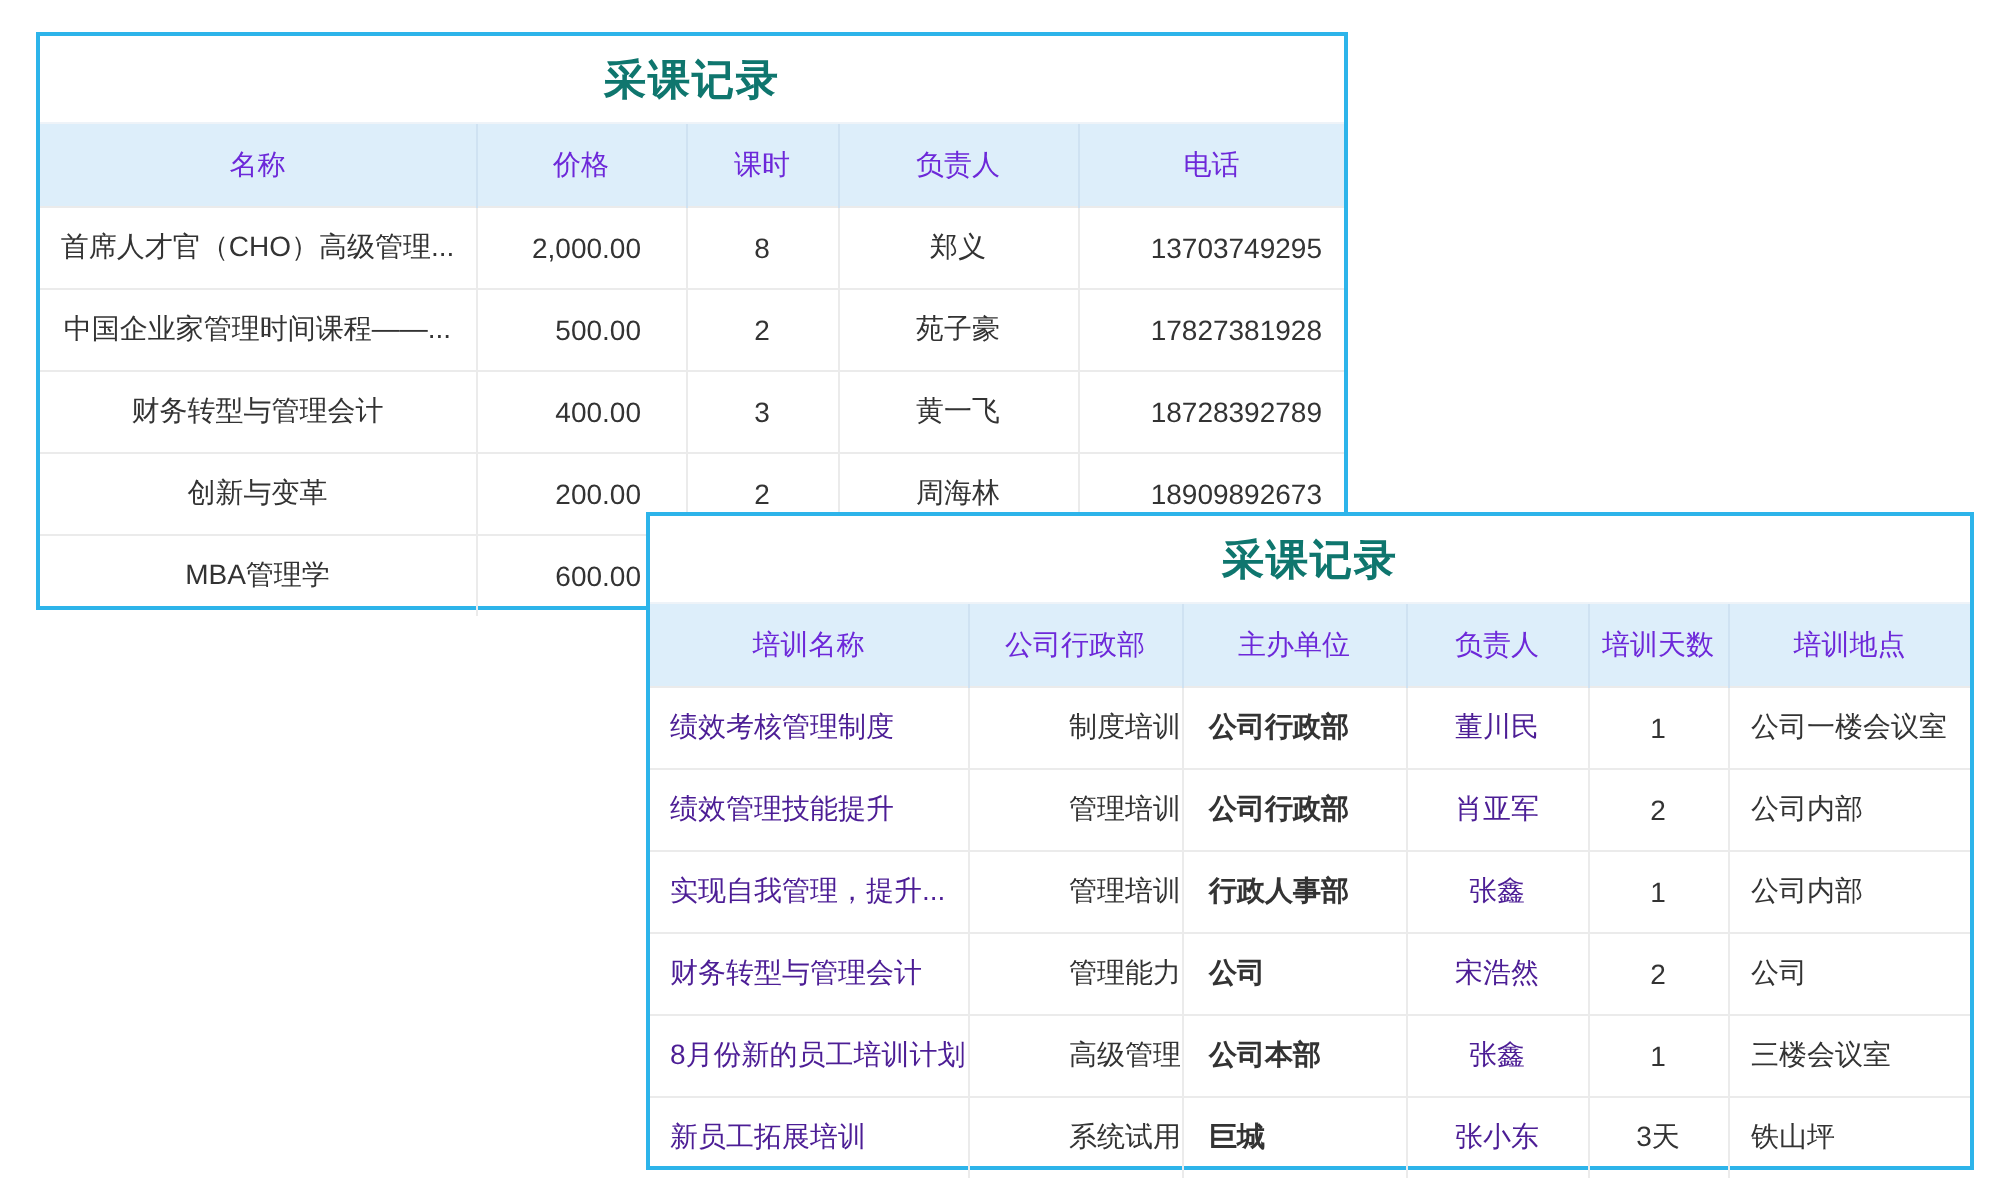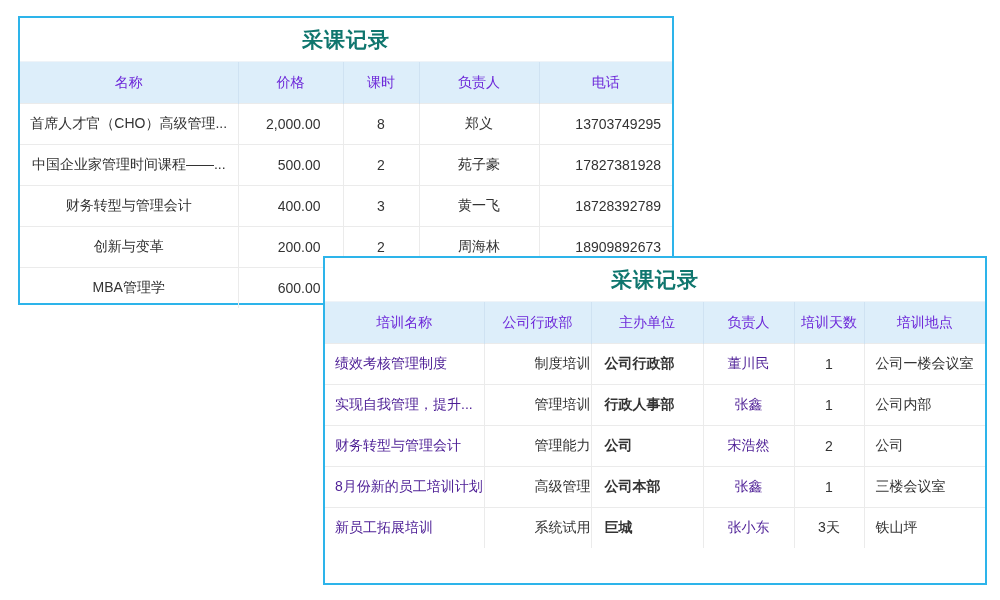--- a/index.html
+++ b/index.html
@@ -129,20 +129,28 @@
     <tbody>
       <tr>
         <td class="link">绩效考核管理制度</td>
         <td>制度培训</td>
         <td>公司行政部</td>
         <td class="link">董川民</td>
         <td>1</td>
         <td>公司一楼会议室</td>
       </tr>
       <tr>
+        <td class="link">绩效管理技能提升</td>
+        <td>管理培训</td>
+        <td>公司行政部</td>
+        <td class="link">肖亚军</td>
+        <td>2</td>
+        <td>公司内部</td>
+      </tr>
+      <tr>
         <td class="link">实现自我管理，提升...</td>
         <td>管理培训</td>
         <td>行政人事部</td>
         <td class="link">张鑫</td>
         <td>1</td>
         <td>公司内部</td>
       </tr>
       <tr>
         <td class="link">财务转型与管理会计</td>
         <td>管理能力</td>

